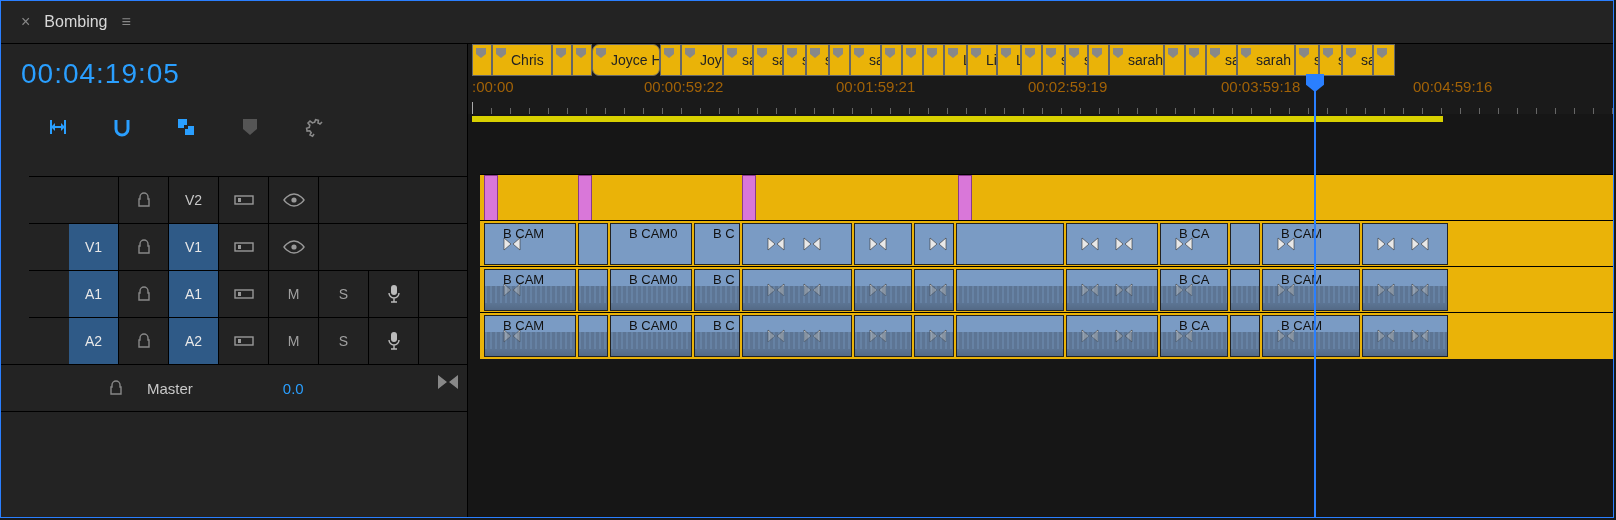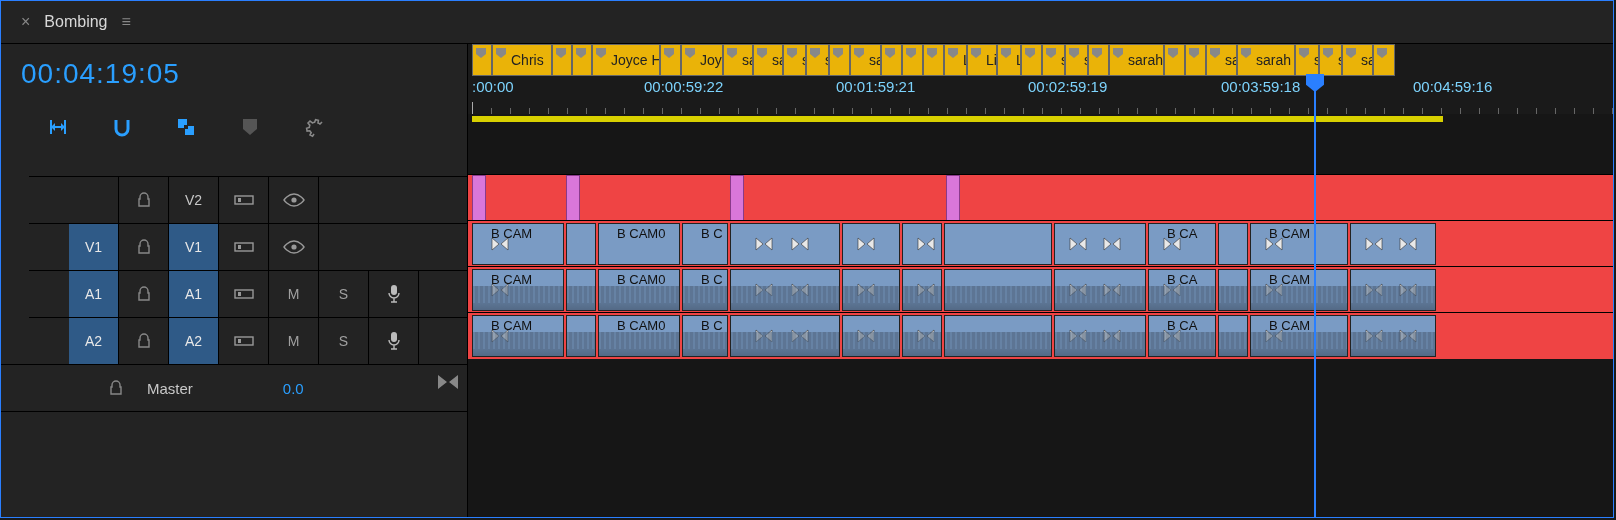--- a/index.html
+++ b/index.html
@@ -31,29 +31,29 @@
   .master-lbl{padding-left:6px;color:#c8c8c8;font-size:15px;text-align:center;}
   .master-val{color:#2a9fff;font-size:15px;margin-left:90px;}
 
   .right-col{flex:1;position:relative;background:#161616;overflow:hidden;}
   .marker-strip{position:absolute;left:0;top:0;right:0;height:32px;background:#1a1a1a;display:flex;align-items:stretch;padding-left:4px;}
   .marker{background:#eab308;border:1px solid #666;box-sizing:border-box;display:flex;align-items:center;padding:0 4px;font-size:14px;color:#222;overflow:hidden;white-space:nowrap;flex:none;position:relative;}
   .marker::before{content:"";position:absolute;left:3px;top:3px;width:10px;height:10px;background:#888;clip-path:polygon(0 0,100% 0,100% 60%,50% 100%,0 60%);}
   .marker span{padding-left:14px;}
 
   .ruler{position:absolute;left:0;top:32px;right:0;height:38px;background:#1a1a1a;}
-  .ruler-lbl{position:absolute;top:2px;font-size:15px;color:#7dd3fc;white-space:nowrap;}
+  .ruler-lbl{position:absolute;top:2px;font-size:15px;color:#a16207;white-space:nowrap;}
   .ticks{position:absolute;left:0;right:0;bottom:0;height:12px;}
   .tick{position:absolute;bottom:0;width:1px;background:#666;}
   .tick.major{height:12px;background:#aaa;}
   .tick.minor{height:6px;}
 
   .work-area{position:absolute;left:4px;top:72px;height:6px;background:#d8d000;}
   .tracks{position:absolute;left:0;top:130px;right:0;}
-  .trk{position:absolute;left:0;right:0;height:46px;background:#ef4444;border-top:1px solid #000;}
+  .trk{position:absolute;left:12px;right:0;height:46px;background:#eab308;border-top:1px solid #000;}
   .clip{position:absolute;top:2px;bottom:2px;background:#7a9bc4;border:1px solid #222;box-sizing:border-box;overflow:hidden;}
   .clip.pink{top:0;bottom:0;background:#d977d9;border:1px solid #8a3a8a;}
   .clip-lbl{position:absolute;top:2px;left:18px;font-size:13px;color:#111;white-space:nowrap;}
   .bowtie{position:absolute;top:50%;transform:translateY(-50%);width:18px;height:14px;}
   .bowtie svg{display:block;}
   .audio .clip::after{content:"";position:absolute;left:0;right:0;bottom:0;height:60%;background:linear-gradient(to top,#3a4a5e,#4a5d75 30%,transparent 30%),repeating-linear-gradient(90deg,#5a7390 0,#5a7390 2px,#4a5d75 2px,#4a5d75 5px);opacity:.6;}
 
   .playhead{position:absolute;top:32px;bottom:0;width:2px;background:#2a7fff;z-index:10;}
   .playhead-hd{position:absolute;top:30px;width:18px;height:18px;background:#2a7fff;clip-path:polygon(0 0,100% 0,100% 60%,50% 100%,0 60%);z-index:11;transform:translateX(-8px);}
 </style>
@@ -252,21 +252,21 @@
           </div>
           <div class="marker" style="width: 60px;">
             <span>Chris</span>
           </div>
           <div class="marker" style="width: 20px;">
             <span></span>
           </div>
           <div class="marker" style="width: 20px;">
             <span>J</span>
           </div>
-          <div class="marker" style="width: 68px;">
+          <div class="marker" style="width: 68px; border-radius: 7px;">
             <span>Joyce H</span>
           </div>
           <div class="marker" style="width: 21px;">
             <span></span>
           </div>
           <div class="marker" style="width: 42px;">
             <span>Joy</span>
           </div>
           <div class="marker" style="width: 30px;">
             <span>sa</span>

